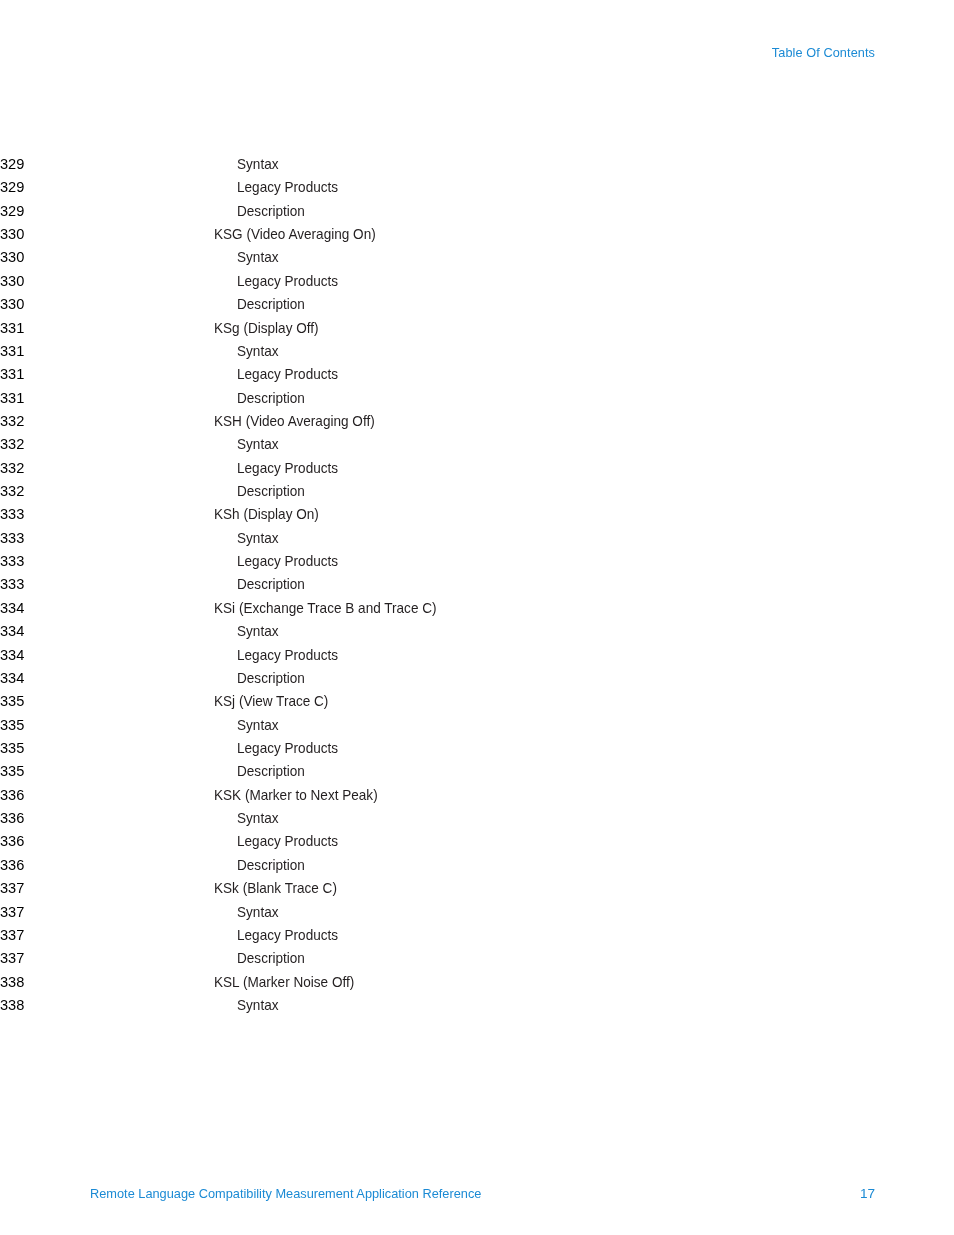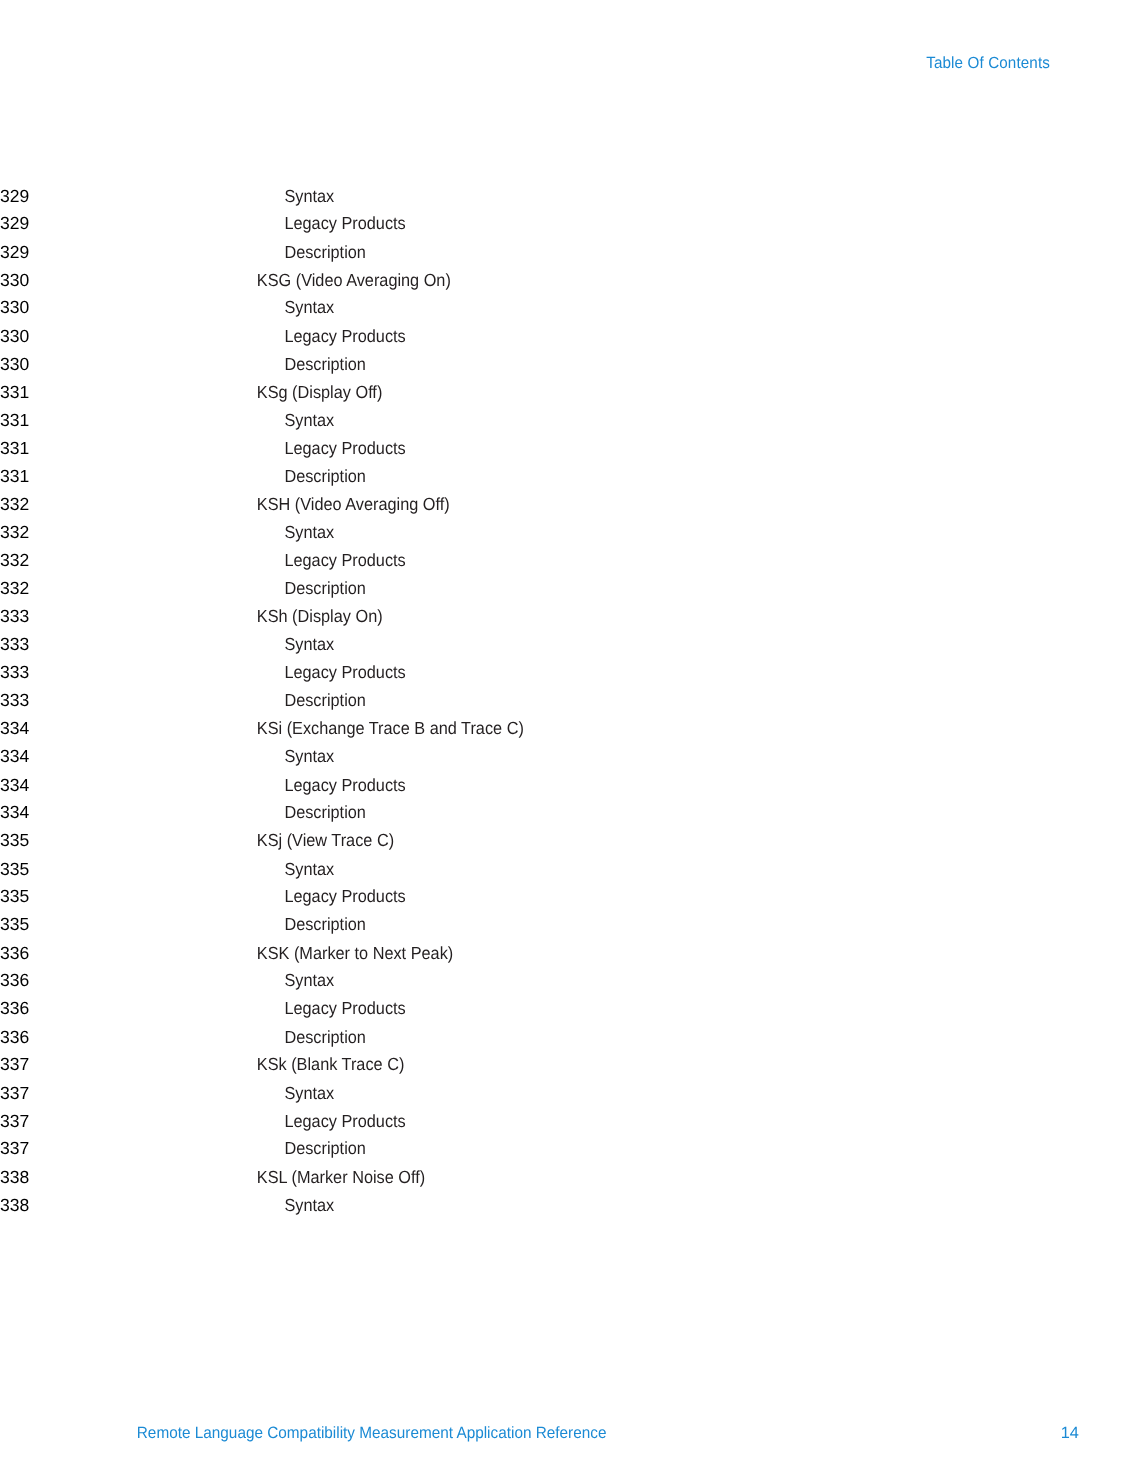--- a/index.html
+++ b/index.html
@@ -81,21 +81,20 @@
     white-space: nowrap;
   }
 
   
   .running-footer {
     position: absolute;
     top: 1184px;
     left: 0;
     width: 826px;
     height: 20px;
-    margin-left: 24px;
   }
   .footer-title {
     position: absolute;
     left: 90px;
     top: 0;
     font-size: 13.6px;
     line-height: 20px;
     color: #1b8ad4;
     white-space: nowrap;
     transform: scaleX(0.94);
@@ -265,16 +264,16 @@
         <span class="toc-page">338</span>
       </div>
       <div class="toc-row level-2">
         <span class="toc-label">Syntax</span>
         <span class="toc-page">338</span>
       </div>
     </div>
 
   <div class="running-footer">
     <div class="footer-title">Remote Language Compatibility Measurement Application Reference</div>
-    <div class="footer-pagenum">14</div>
+    <div class="footer-pagenum">17</div>
   </div>
 
 </div>
 
 </body></html>

